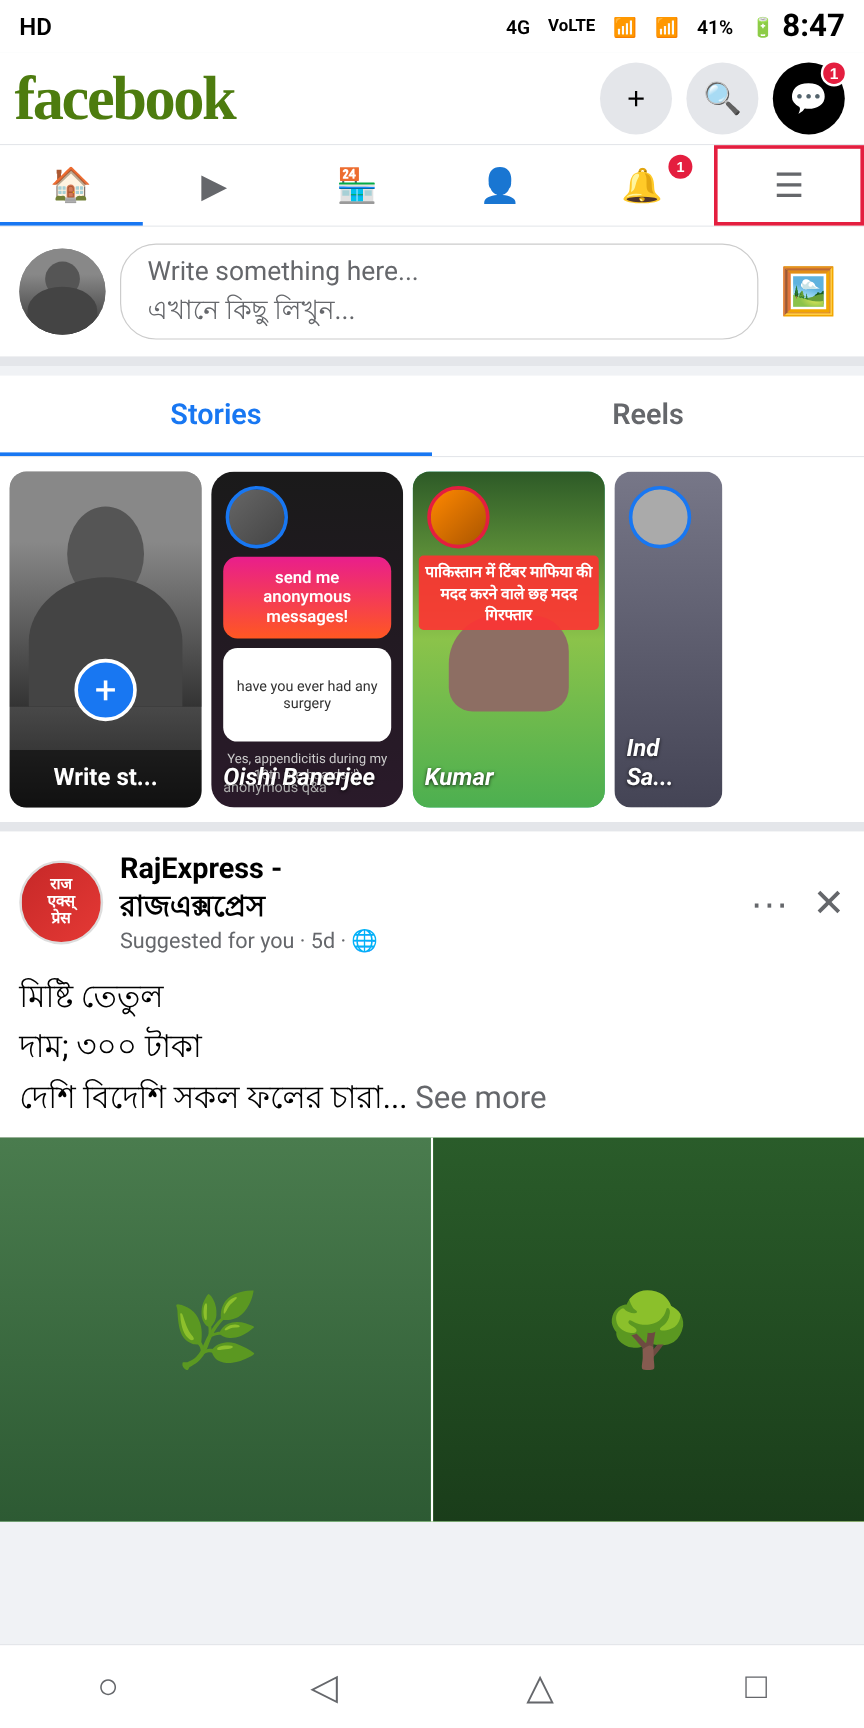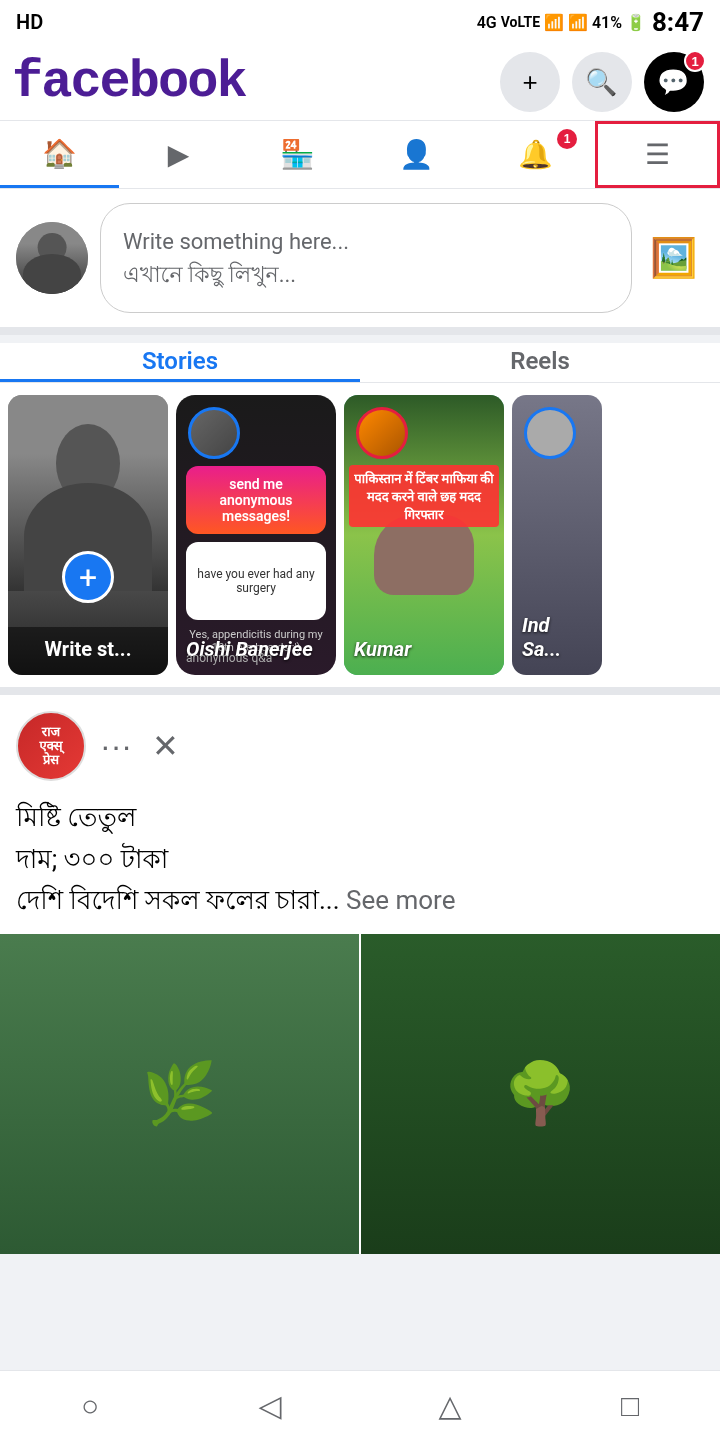--- a/index.html
+++ b/index.html
@@ -30,38 +30,38 @@
       display: flex;
       align-items: center;
       gap: 6px;
       font-size: 18px;
       font-weight: 600;
       color: #000;
     }
     .status-icons {
       display: flex;
       align-items: center;
-      gap: 4px;
+      gap: 15px;
       font-size: 16px;
     }
 
     
     .header {
       background: #fff;
       display: flex;
       justify-content: space-between;
       align-items: center;
       padding: 8px 16px 8px 12px;
       border-bottom: 1px solid #e4e6ea;
     }
     .fb-logo {
       font-size: 52px;
       font-weight: 900;
-      color: #4c1d95;
-      font-family: Liberation Mono, monospace;
+      color: #4d7c0f;
+      font-family: Liberation Serif, serif;
       letter-spacing: -2px;
     }
     .header-actions {
       display: flex;
       align-items: center;
       gap: 12px;
     }
     .header-btn {
       width: 60px;
       height: 60px;
@@ -150,21 +150,21 @@
       height: 72px;
       border-radius: 50%;
       background: #888;
       overflow: hidden;
       flex-shrink: 0;
     }
     .post-input {
       flex: 1;
       border: 1.5px solid #ccc;
       border-radius: 30px;
-      padding: 21px 22px;
+      padding: 6px 22px;
       font-size: 22px;
       color: #65676b;
       line-height: 1.5;
     }
     .photo-btn {
       width: 60px;
       height: 60px;
       display: flex;
       align-items: center;
       justify-content: center;
@@ -174,21 +174,21 @@
     
     .content-tabs {
       background: #fff;
       display: flex;
       border-bottom: 1px solid #e4e6ea;
       margin-top: 8px;
     }
     .content-tab {
       flex: 1;
       text-align: center;
-      padding: 4px 0;
+      padding: 18px 0;
       font-size: 24px;
       font-weight: 600;
       cursor: pointer;
       color: #65676b;
       border-bottom: 3px solid transparent;
     }
     .content-tab.active {
       color: #1877f2;
       border-bottom: 3px solid #1877f2;
     }
@@ -613,20 +613,28 @@
     </div>
   </div>
 
 </div>
 
 <div class="news-post">
   <div class="post-header">
     <div class="post-avatar">
       <span style="font-size:13px;text-align:center;line-height:1.1;">राज<br>एक्स्<br>प्रेस</span>
     </div>
+    <div class="post-meta">
+      <div class="post-name">
+        <span>RajExpress -</span>
+        <br>
+        <span>রাজএক্সপ্রেস</span>
+      </div>
+      <div class="post-sub">Suggested for you · 5d · 🌐</div>
+    </div>
     <div class="post-actions">
       <button class="more-btn">···</button>
       <button class="close-btn">✕</button>
     </div>
   </div>
   <div class="post-body">
     <span style="white-space:pre-line;">মিষ্টি তেতুল
 দাম; ৩০০ টাকা
 দেশি বিদেশি সকল ফলের চারা...</span>
     <span class="see-more">See more</span>

